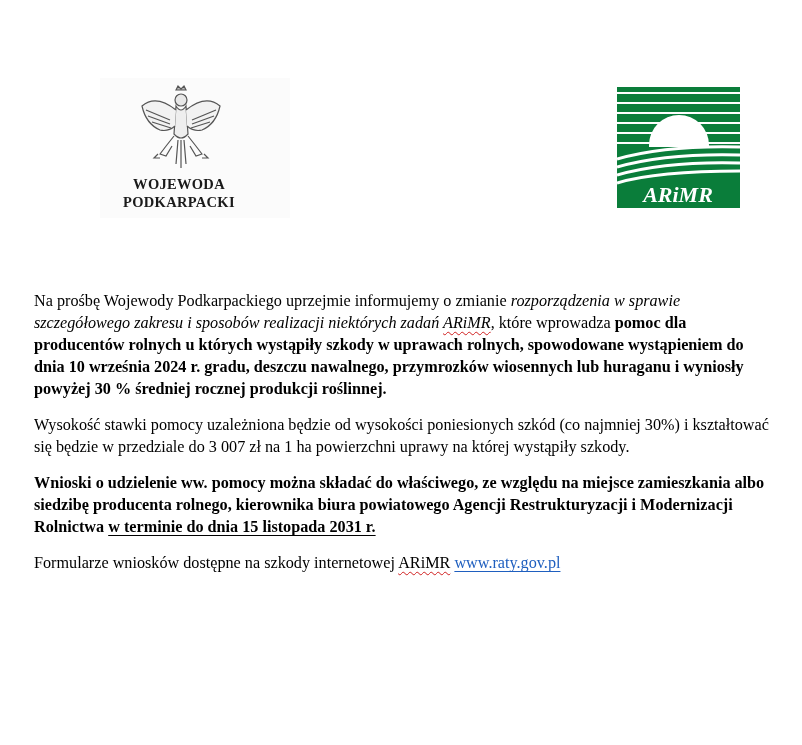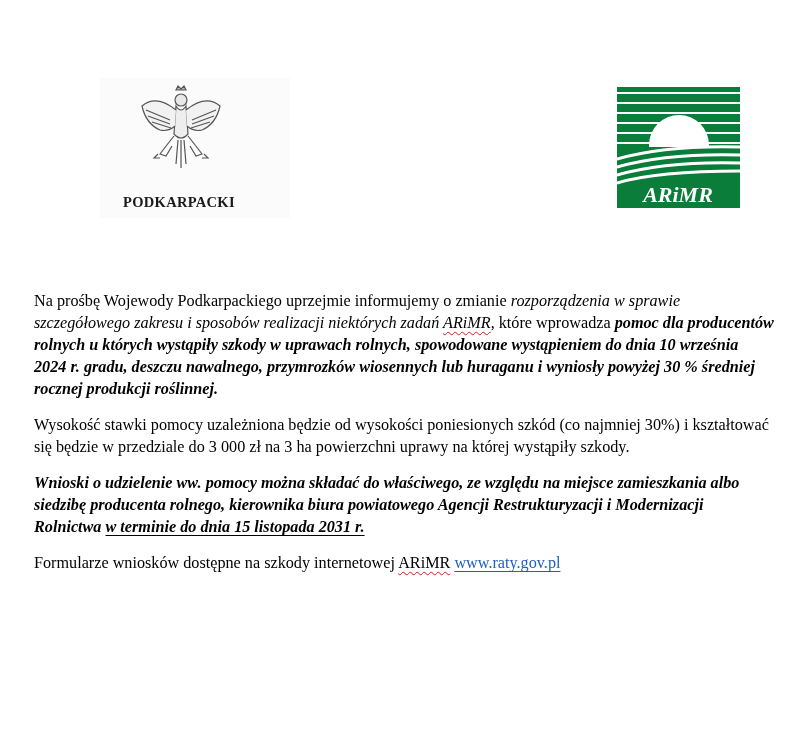--- a/index.html
+++ b/index.html
@@ -7,21 +7,21 @@
          font-family: "Liberation Serif", "DejaVu Serif", serif; color: #000; }
   .logo-left { position: absolute; left: 100px; top: 78px; width: 190px; height: 140px; background: #fbfbfb; }
   .eagle { position: absolute; left: 36px; top: 6px; width: 90px; height: 90px; }
   .voiv-line { position: absolute; left: 0; width: 190px; text-align: center; font-weight: bold;
                font-size: 14.5px; letter-spacing: 0.3px; color: #1a1a1a; }
   .voiv-1 { top: 98px; left: -16px; }
   .voiv-2 { top: 116px; left: -16px; }
   .logo-right { position: absolute; left: 617px; top: 87px; width: 123px; height: 121px; }
   .content { position: absolute; left: 34px; top: 290px; width: 740px; font-size: 16.2px; line-height: 22px; }
   .p { margin: 0 0 14px 0; }
-  .p b, .bold { font-weight: bold; font-style: italic; }
+  .p b, .bold { font-weight: bold; }
   .i { font-style: italic; }
   .spell { text-decoration: underline wavy #d01f1f; text-decoration-thickness: 1px; text-underline-offset: 3px; }
   .u { text-decoration: underline; text-underline-offset: 3px; }
   a.link { color: #1f5fbf; text-decoration: underline; text-underline-offset: 3px; }
 </style>
 </head>
 <body>
 
 <div class="logo-left">
   <svg class="eagle" viewBox="0 0 90 90">
@@ -32,20 +32,21 @@
       <path d="M40 26 Q20 10 6 22 Q10 40 24 46 Q32 48 39 42" fill="#f2f2f2"></path>
       <path d="M50 26 Q70 10 84 22 Q80 40 66 46 Q58 48 51 42" fill="#f2f2f2"></path>
       <path d="M10 26 L34 36 M12 32 L34 40 M16 38 L35 44"></path>
       <path d="M80 26 L56 36 M78 32 L56 40 M74 38 L55 44"></path>
       <path d="M38 52 Q30 62 24 70 L30 72 L36 62"></path>
       <path d="M52 52 Q60 62 66 70 L60 72 L54 62"></path>
       <path d="M42 56 L40 80 M45 56 L45 84 M48 56 L50 80"></path>
       <path d="M22 70 l-4 4 l6 0 M68 70 l4 4 l-6 0"></path>
     </g>
   </svg>
+  <div class="voiv-line voiv-1">WOJEWODA</div>
   <div class="voiv-line voiv-2">PODKARPACKI</div>
 </div>
 
 <svg class="logo-right" viewBox="0 0 123 121">
   <rect x="0" y="0" width="123" height="121" fill="#0a7d3a"></rect>
   <g stroke="#ffffff" stroke-width="2">
     <line x1="0" y1="6" x2="123" y2="6"></line>
     <line x1="0" y1="16" x2="123" y2="16"></line>
     <line x1="0" y1="26" x2="123" y2="26"></line>
     <line x1="0" y1="36" x2="123" y2="36"></line>
@@ -59,20 +60,20 @@
     <path d="M0 88 Q50 74 123 76"></path>
     <path d="M0 96 Q40 84 123 84"></path>
   </g>
   <text x="61" y="115" text-anchor="middle" fill="#ffffff" font-family="Liberation Serif, serif" font-style="italic" font-weight="bold" font-size="22">ARiMR</text>
 </svg>
 
 <div class="content">
   <p class="p">
     <span>Na prośbę Wojewody Podkarpackiego uprzejmie informujemy o zmianie </span><span class="i">rozporządzenia w sprawie szczegółowego zakresu i sposobów realizacji niektórych zadań </span><span class="i spell">ARiMR</span><span>, które wprowadza </span><b>pomoc dla producentów rolnych u których wystąpiły szkody w uprawach rolnych, spowodowane wystąpieniem do dnia 10 września 2024 r. gradu, deszczu nawalnego, przymrozków wiosennych lub huraganu i wyniosły powyżej 30 % średniej rocznej produkcji roślinnej.</b>
   </p>
-  <p class="p">Wysokość stawki pomocy uzależniona będzie od wysokości poniesionych szkód (co najmniej 30%) i kształtować się będzie w przedziale do 3 000 zł na 3 ha powierzchni uprawy na której wystąpiły szkody.</p>
+  <p class="p">Wysokość stawki pomocy uzależniona będzie od wysokości poniesionych szkód (co najmniej 30%) i kształtować się będzie w przedziale do 3 007 zł na 1 ha powierzchni uprawy na której wystąpiły szkody.</p>
   <p class="p">
     <b>Wnioski o udzielenie ww. pomocy można składać do właściwego, ze względu na miejsce zamieszkania albo siedzibę producenta rolnego, kierownika biura powiatowego Agencji Restrukturyzacji i Modernizacji Rolnictwa </b><b class="u">w terminie do dnia 15 listopada 2031 r.</b>
   </p>
   <p class="p">
     <span>Formularze wniosków dostępne na szkody internetowej </span><span class="spell">ARiMR</span><span> </span><a class="link">www.raty.gov.pl</a>
   </p>
 </div>
 
 </body></html>

